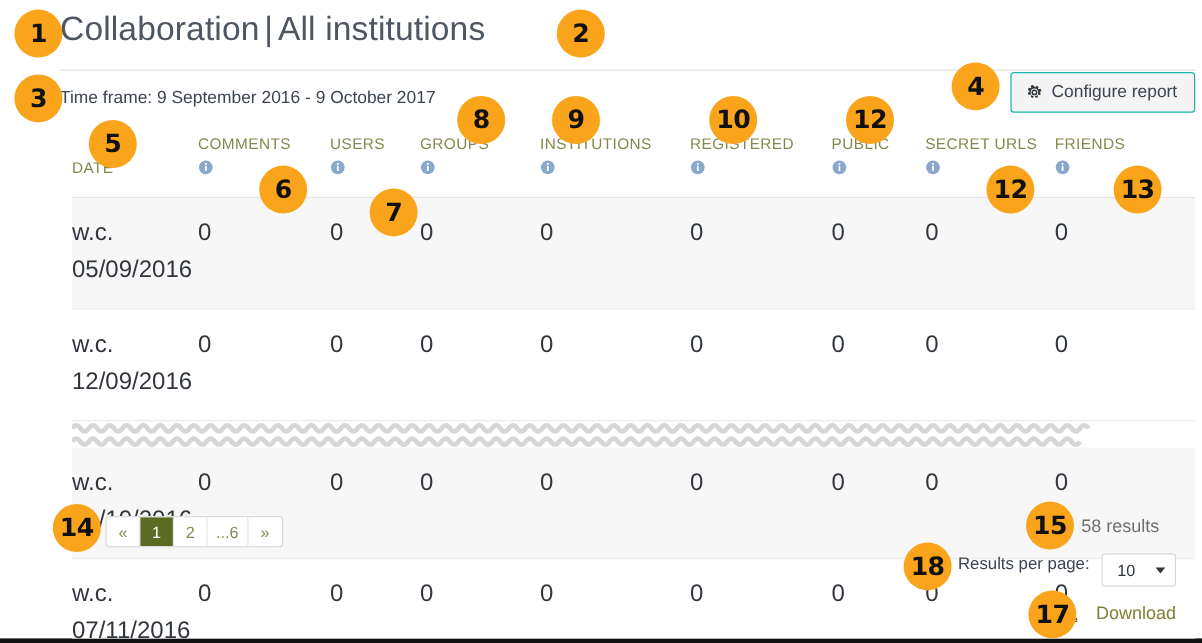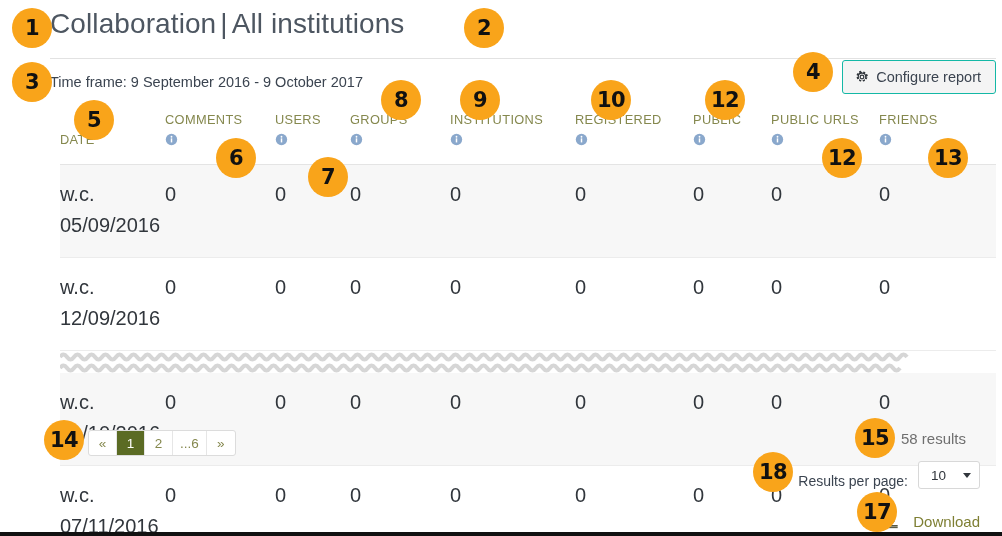--- a/index.html
+++ b/index.html
@@ -175,21 +175,21 @@
     top: 430px;
     font-size: 15px;
     color: #6f6f6f;
     white-space: nowrap;
   }
   .rpp-row {
     position: absolute;
     right: 22px;
     top: 461px;
     display: flex;
-    align-items: flex-end;
+    align-items: flex-start;
     gap: 10px;
     font-size: 14px;
     color: #3b4450;
     white-space: nowrap;
   }
   .rpp-select {
     width: 62px;
     height: 28px;
     border: 1px solid #d8d8d8;
     border-radius: 3px;
@@ -213,21 +213,20 @@
     position: absolute;
     right: 22px;
     top: 503px;
     display: flex;
     align-items: center;
     gap: 14px;
     font-size: 15px;
     color: #7e7f33;
     cursor: pointer;
     white-space: nowrap;
-    margin-top: 10px;
   }
   .dl-icon { width: 14px; height: 14px; display:block; }
 
   
   .callout {
     position: absolute;
     width: 40px; height: 40px;
     border-radius: 50%;
     background: #f9a41a;
     color: #111111;
@@ -333,21 +332,21 @@
           <span class="th-label">PUBLIC</span>
           <svg class="info-icon" viewBox="0 0 16 16">
               <circle cx="8" cy="8" r="7" fill="#8aa8cc"></circle>
               <rect x="7.1" y="6.6" width="1.8" height="5" fill="#fff"></rect>
               <circle cx="8" cy="4.6" r="1.1" fill="#fff"></circle>
             </svg>
         </span>
       </th>
       <th>
         <span class="th-inner">
-          <span class="th-label">PUBLIC URLS</span>
+          <span class="th-label">SECRET URLS</span>
           <svg class="info-icon" viewBox="0 0 16 16">
               <circle cx="8" cy="8" r="7" fill="#8aa8cc"></circle>
               <rect x="7.1" y="6.6" width="1.8" height="5" fill="#fff"></rect>
               <circle cx="8" cy="4.6" r="1.1" fill="#fff"></circle>
             </svg>
         </span>
       </th>
       <th>
         <span class="th-inner">
           <span class="th-label">FRIENDS</span>

